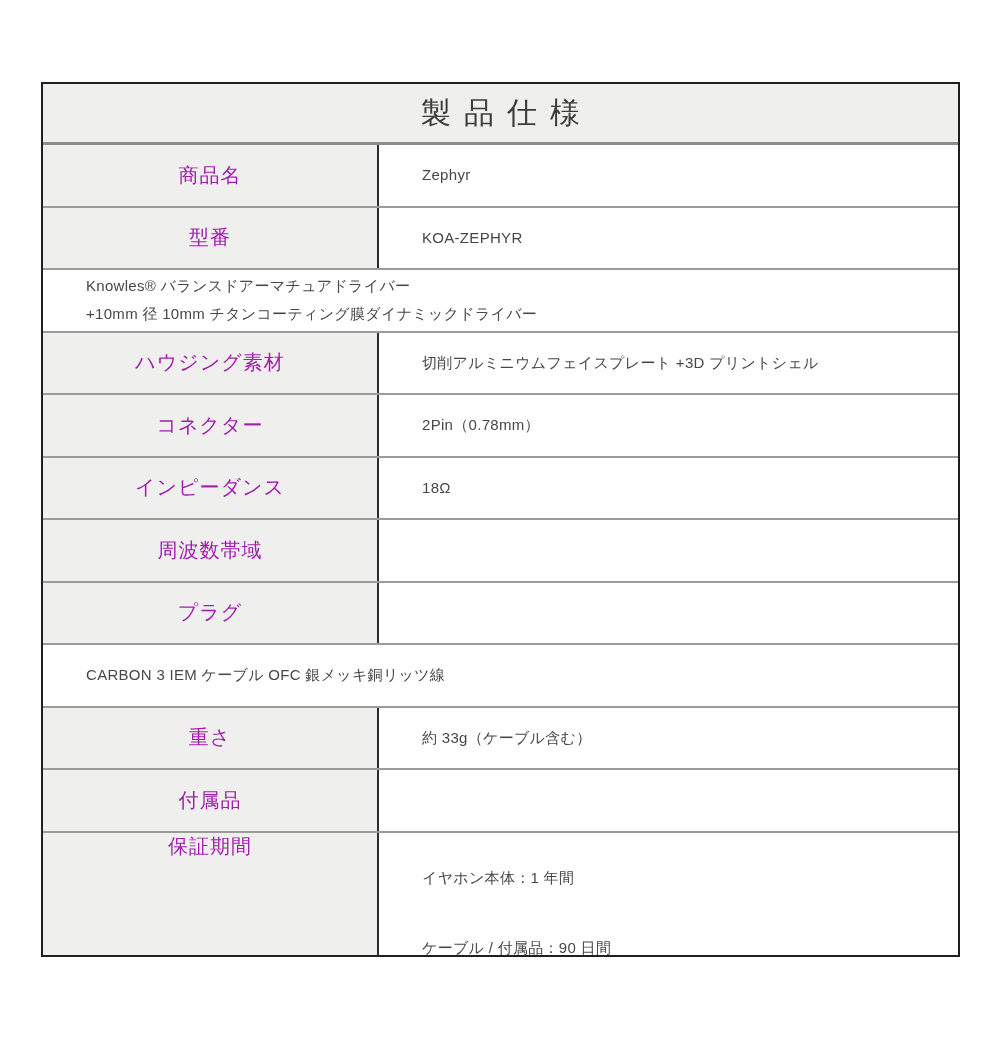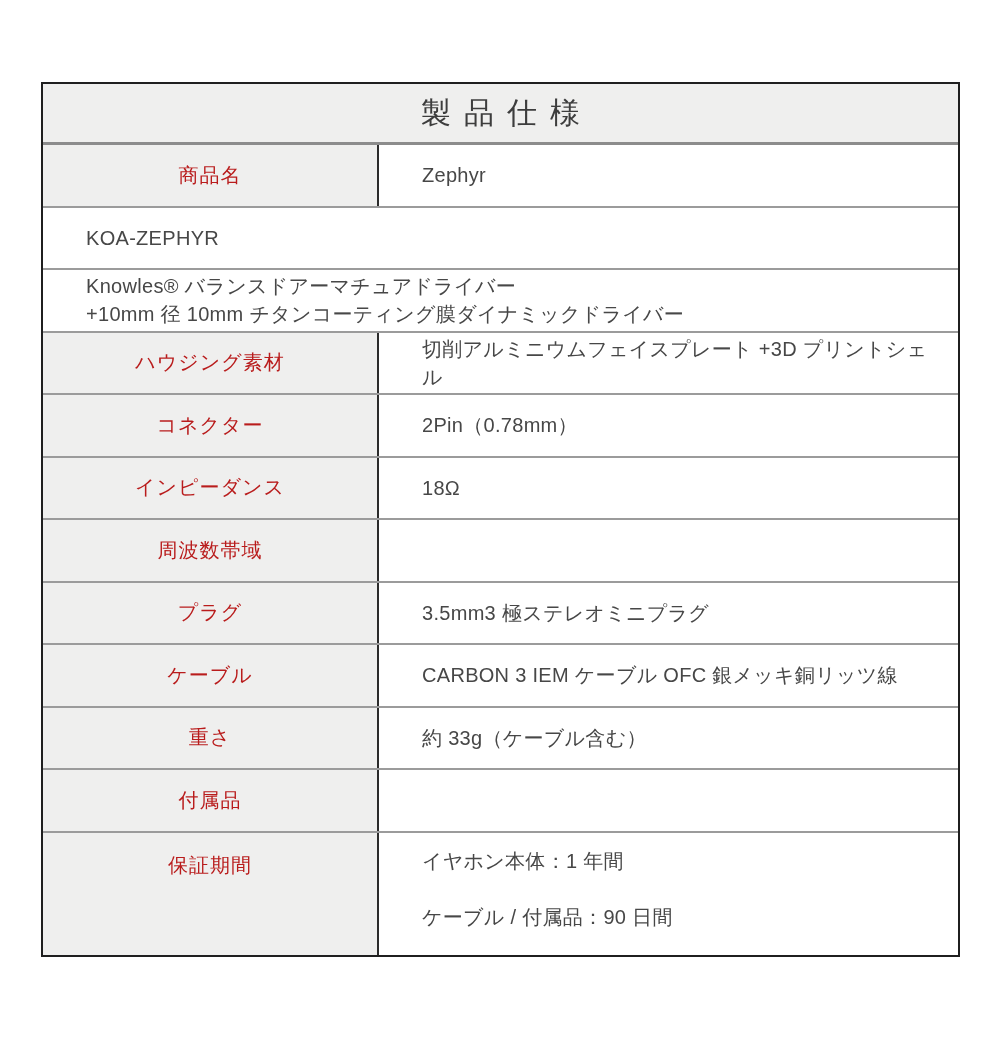--- a/index.html
+++ b/index.html
@@ -54,45 +54,45 @@
     box-sizing: border-box;
     width: 336px;
     flex: 0 0 336px;
     background: #efefee;
     border-right: 2px solid #2b2b2b;
     display: flex;
     align-items: center;
     justify-content: center;
     font-size: 20px;
     letter-spacing: 1px;
-    color: #b91c1c;
+    color: #a21caf;
   }
   .value-cell {
     box-sizing: border-box;
     flex: 1;
     background: #ffffff;
     display: flex;
     flex-direction: column;
     justify-content: center;
     padding-left: 43px;
     padding-right: 18px;
-    font-size: 20px;
+    font-size: 15px;
     letter-spacing: 0.3px;
     color: #474747;
   }
   .value-cell .line {
     line-height: 28px;
   }
   .row-tall .label-cell {
     align-items: flex-start;
-    padding-top: 19px;
   }
   .row-tall .value-cell {
     justify-content: flex-start;
-    padding-top: 18px;
+    padding-top: 35px;
+    gap: 14px;
   }
   .row-tall .value-cell .line {
     line-height: 20px;
   }
   .row-tall .value-cell .line + .line {
     margin-top: 36px;
   }
 </style>
 </head>
 <body>
@@ -103,20 +103,21 @@
     <div class="table-header">製品仕様</div>
 
     <div class="row">
       <div class="label-cell">商品名</div>
       <div class="value-cell">
           <span class="line">Zephyr</span>
         </div>
     </div>
 
     <div class="row">
+      <div class="label-cell">型番</div>
       <div class="value-cell">
           <span class="line">KOA-ZEPHYR</span>
         </div>
     </div>
 
     <div class="row">
       <div class="value-cell">
         <span class="line">Knowles® バランスドアーマチュアドライバー</span>
         <span class="line">+10mm 径 10mm チタンコーティング膜ダイナミックドライバー</span>
       </div>
@@ -142,27 +143,23 @@
           <span class="line">18Ω</span>
         </div>
     </div>
 
     <div class="row">
       <div class="label-cell">周波数帯域</div>
     </div>
 
     <div class="row">
       <div class="label-cell">プラグ</div>
-      <div class="value-cell">
-          <span class="line">3.5mm3 極ステレオミニプラグ</span>
-        </div>
     </div>
 
     <div class="row">
-      <div class="label-cell">ケーブル</div>
       <div class="value-cell">
           <span class="line">CARBON 3 IEM ケーブル OFC 銀メッキ銅リッツ線</span>
         </div>
     </div>
 
     <div class="row">
       <div class="label-cell">重さ</div>
       <div class="value-cell">
           <span class="line">約 33g（ケーブル含む）</span>
         </div>

